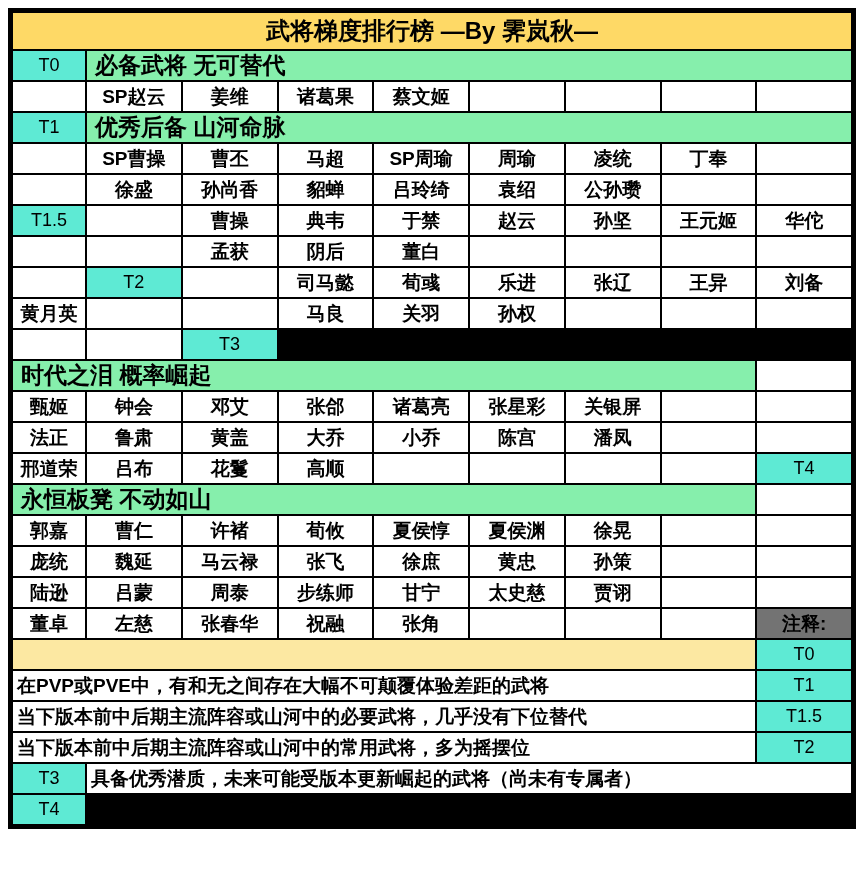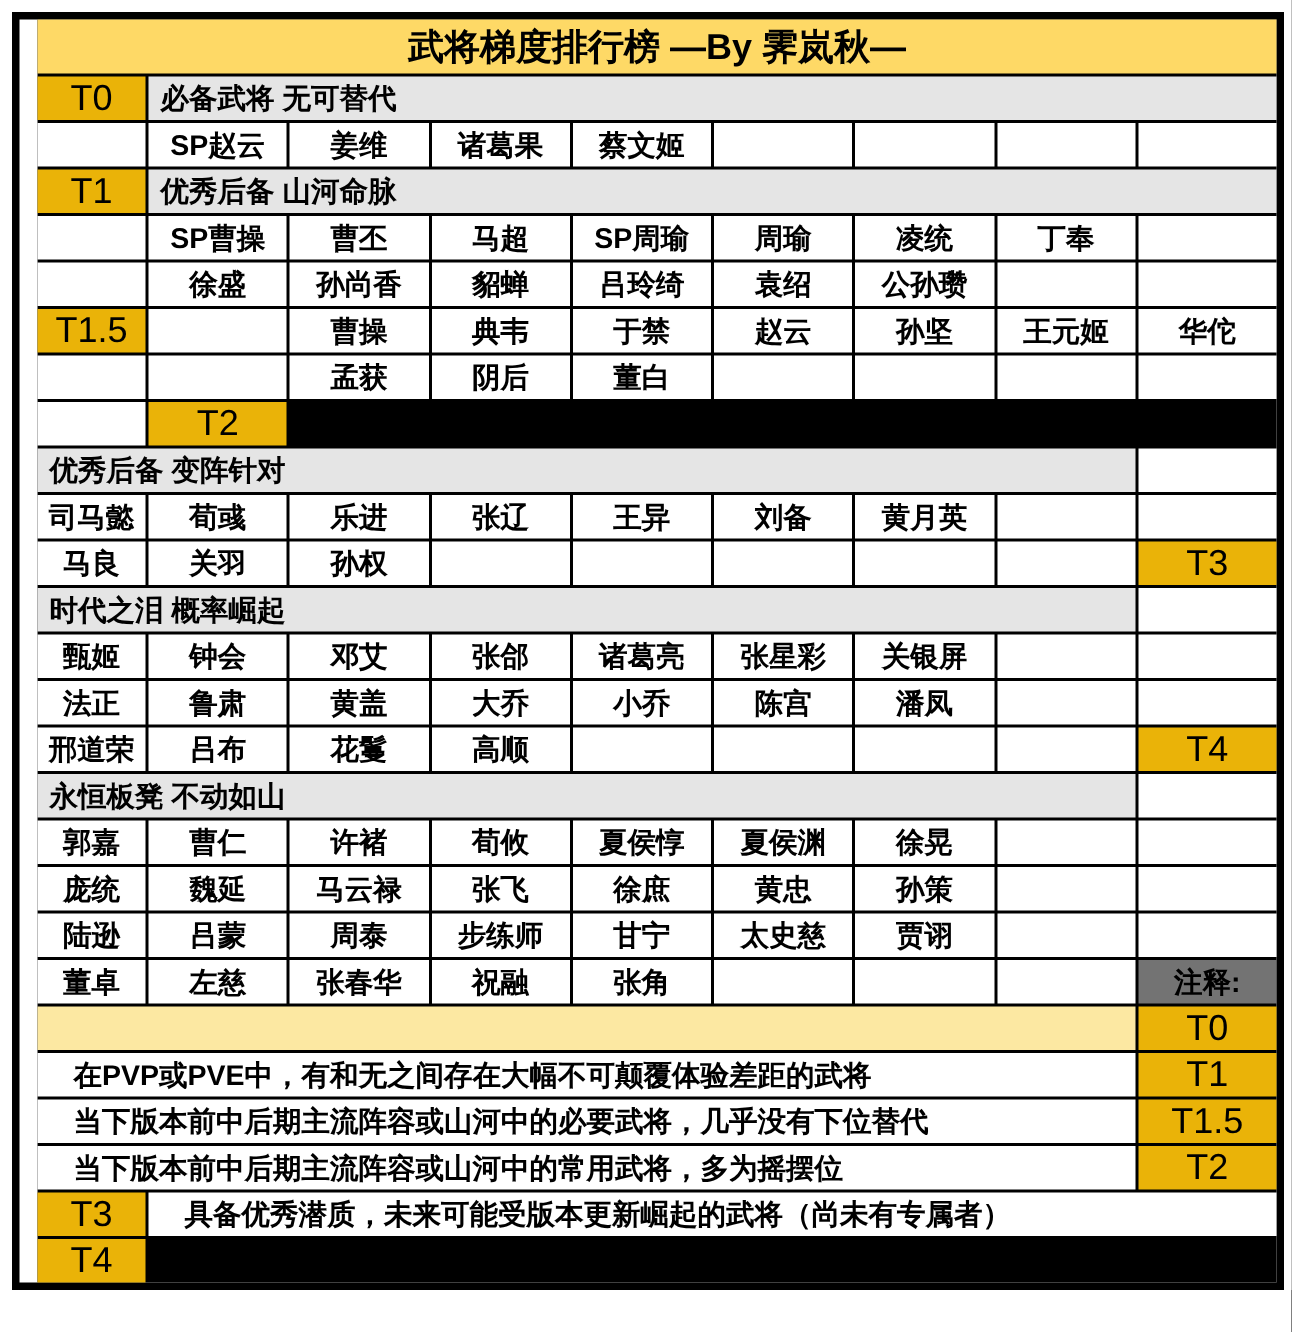--- a/index.html
+++ b/index.html
@@ -14,48 +14,47 @@
     border: 5px solid #000000;
     box-sizing: content-box;
   }
   .grid {
     display: grid;
     grid-template-columns: 72px repeat(8, 1fr);
     grid-template-rows: 36px;
     grid-auto-rows: 29px;
     gap: 2px;
     background: #000000;
-    margin-left: 12px;
   }
   .cell {
     background: #ffffff;
     color: #000000;
     display: flex;
     align-items: center;
     justify-content: center;
     overflow: hidden;
     white-space: nowrap;
   }
   .title-cell {
     grid-column: 1 / -1;
     background: #fed966;
     font-size: 24px;
     font-weight: 700;
   }
   .tier-label-cell {
-    background: #eab308;
-    font-size: 24px;
+    background: #5eead4;
+    font-size: 18px;
     font-weight: 400;
   }
   .tier-desc-cell {
     grid-column: span 8;
-    background: #e5e5e5;
+    background: #86efac;
     justify-content: flex-start;
     padding-left: 8px;
-    font-size: 19px;
+    font-size: 23px;
     font-weight: 700;
   }
   .name-cell {
     font-size: 19px;
     font-weight: 700;
   }
   .empty-label-cell {
     background: #ffffff;
   }
   .notes-header-cell {
@@ -64,21 +63,21 @@
     font-weight: 700;
     justify-content: center;
   }
   .notes-header-fill {
     grid-column: span 8;
     background: #fce8a2;
   }
   .note-text-cell {
     grid-column: span 8;
     justify-content: flex-start;
-    padding-left: 24px;
+    padding-left: 4px;
     font-size: 19px;
     font-weight: 700;
   }
 </style>
 </head>
 <body>
 
 <div class="table-wrap">
   <div class="grid" id="grid">
     <div class="cell title-cell">武将梯度排行榜 —By 霁岚秋—</div>
@@ -127,21 +126,20 @@
       <div class="cell empty-label-cell"></div>
       <div class="cell name-cell">孟获</div>
       <div class="cell name-cell">阴后</div>
       <div class="cell name-cell">董白</div>
       <div class="cell name-cell"></div>
       <div class="cell name-cell"></div>
       <div class="cell name-cell"></div>
       <div class="cell name-cell"></div>
       <div class="cell name-cell"></div>
       <div class="cell tier-label-cell">T2</div>
-      <div class="cell tier-desc-cell">优秀后备 变阵针对</div>
       <div class="cell empty-label-cell"></div>
       <div class="cell name-cell">司马懿</div>
       <div class="cell name-cell">荀彧</div>
       <div class="cell name-cell">乐进</div>
       <div class="cell name-cell">张辽</div>
       <div class="cell name-cell">王异</div>
       <div class="cell name-cell">刘备</div>
       <div class="cell name-cell">黄月英</div>
       <div class="cell name-cell"></div>
       <div class="cell empty-label-cell"></div>

